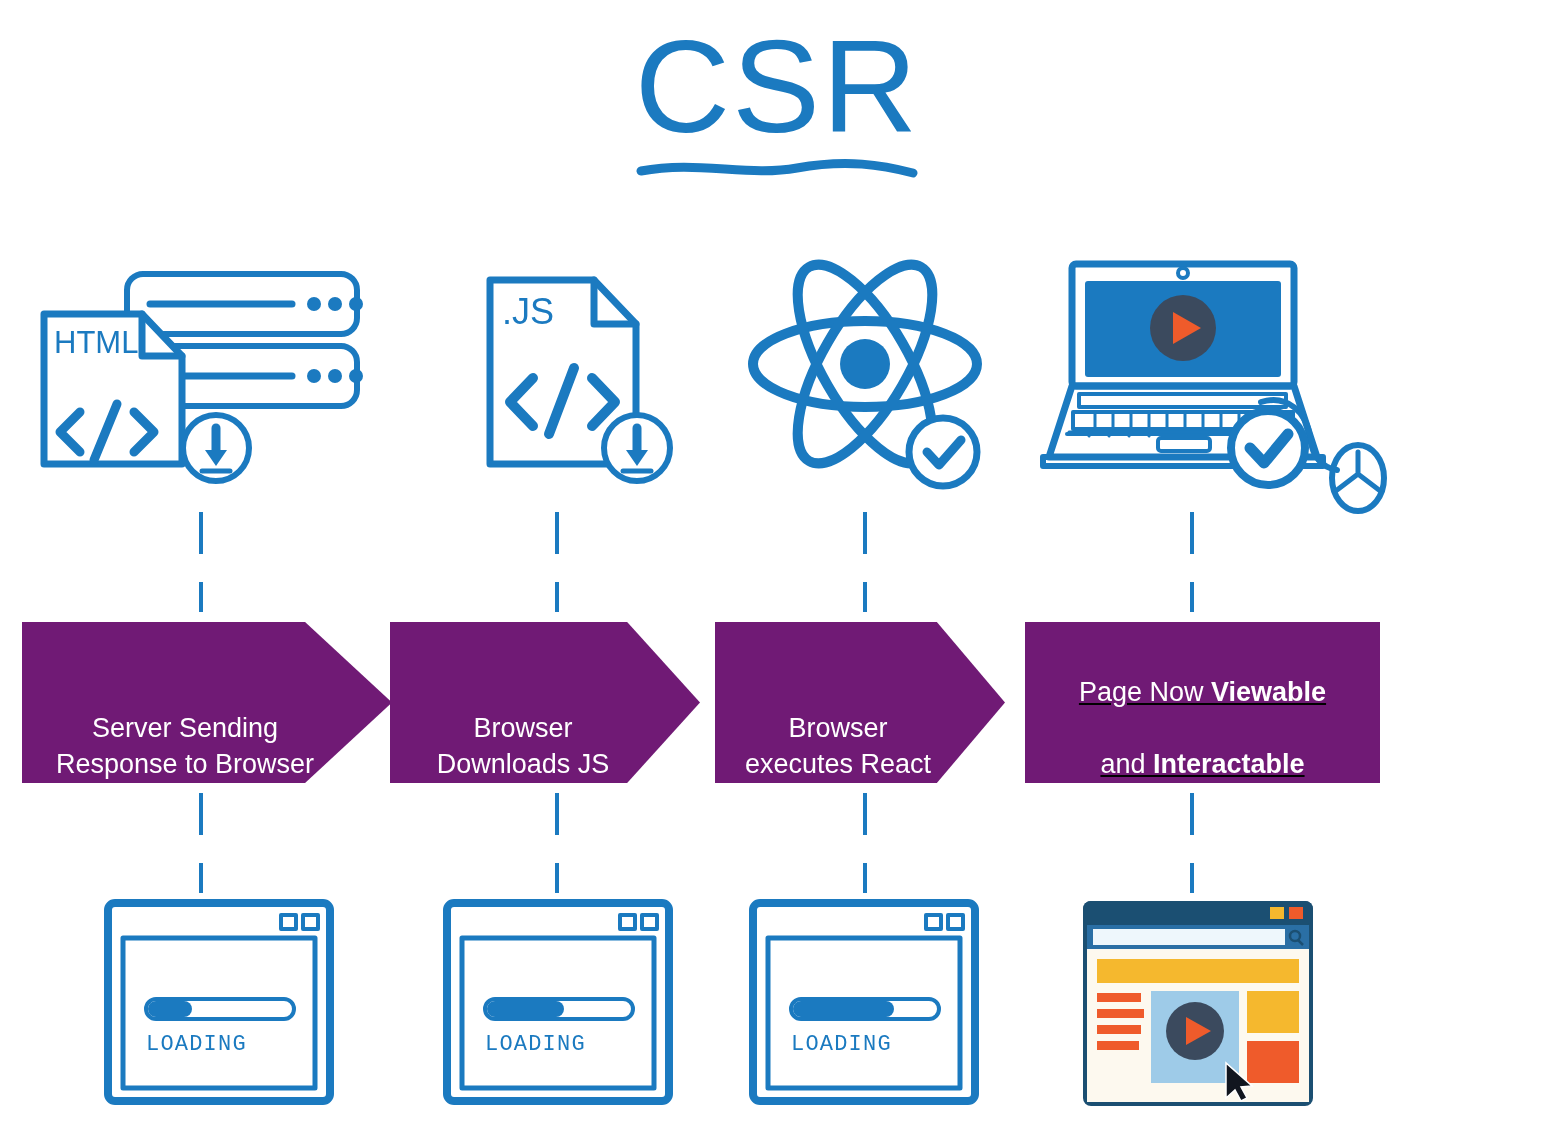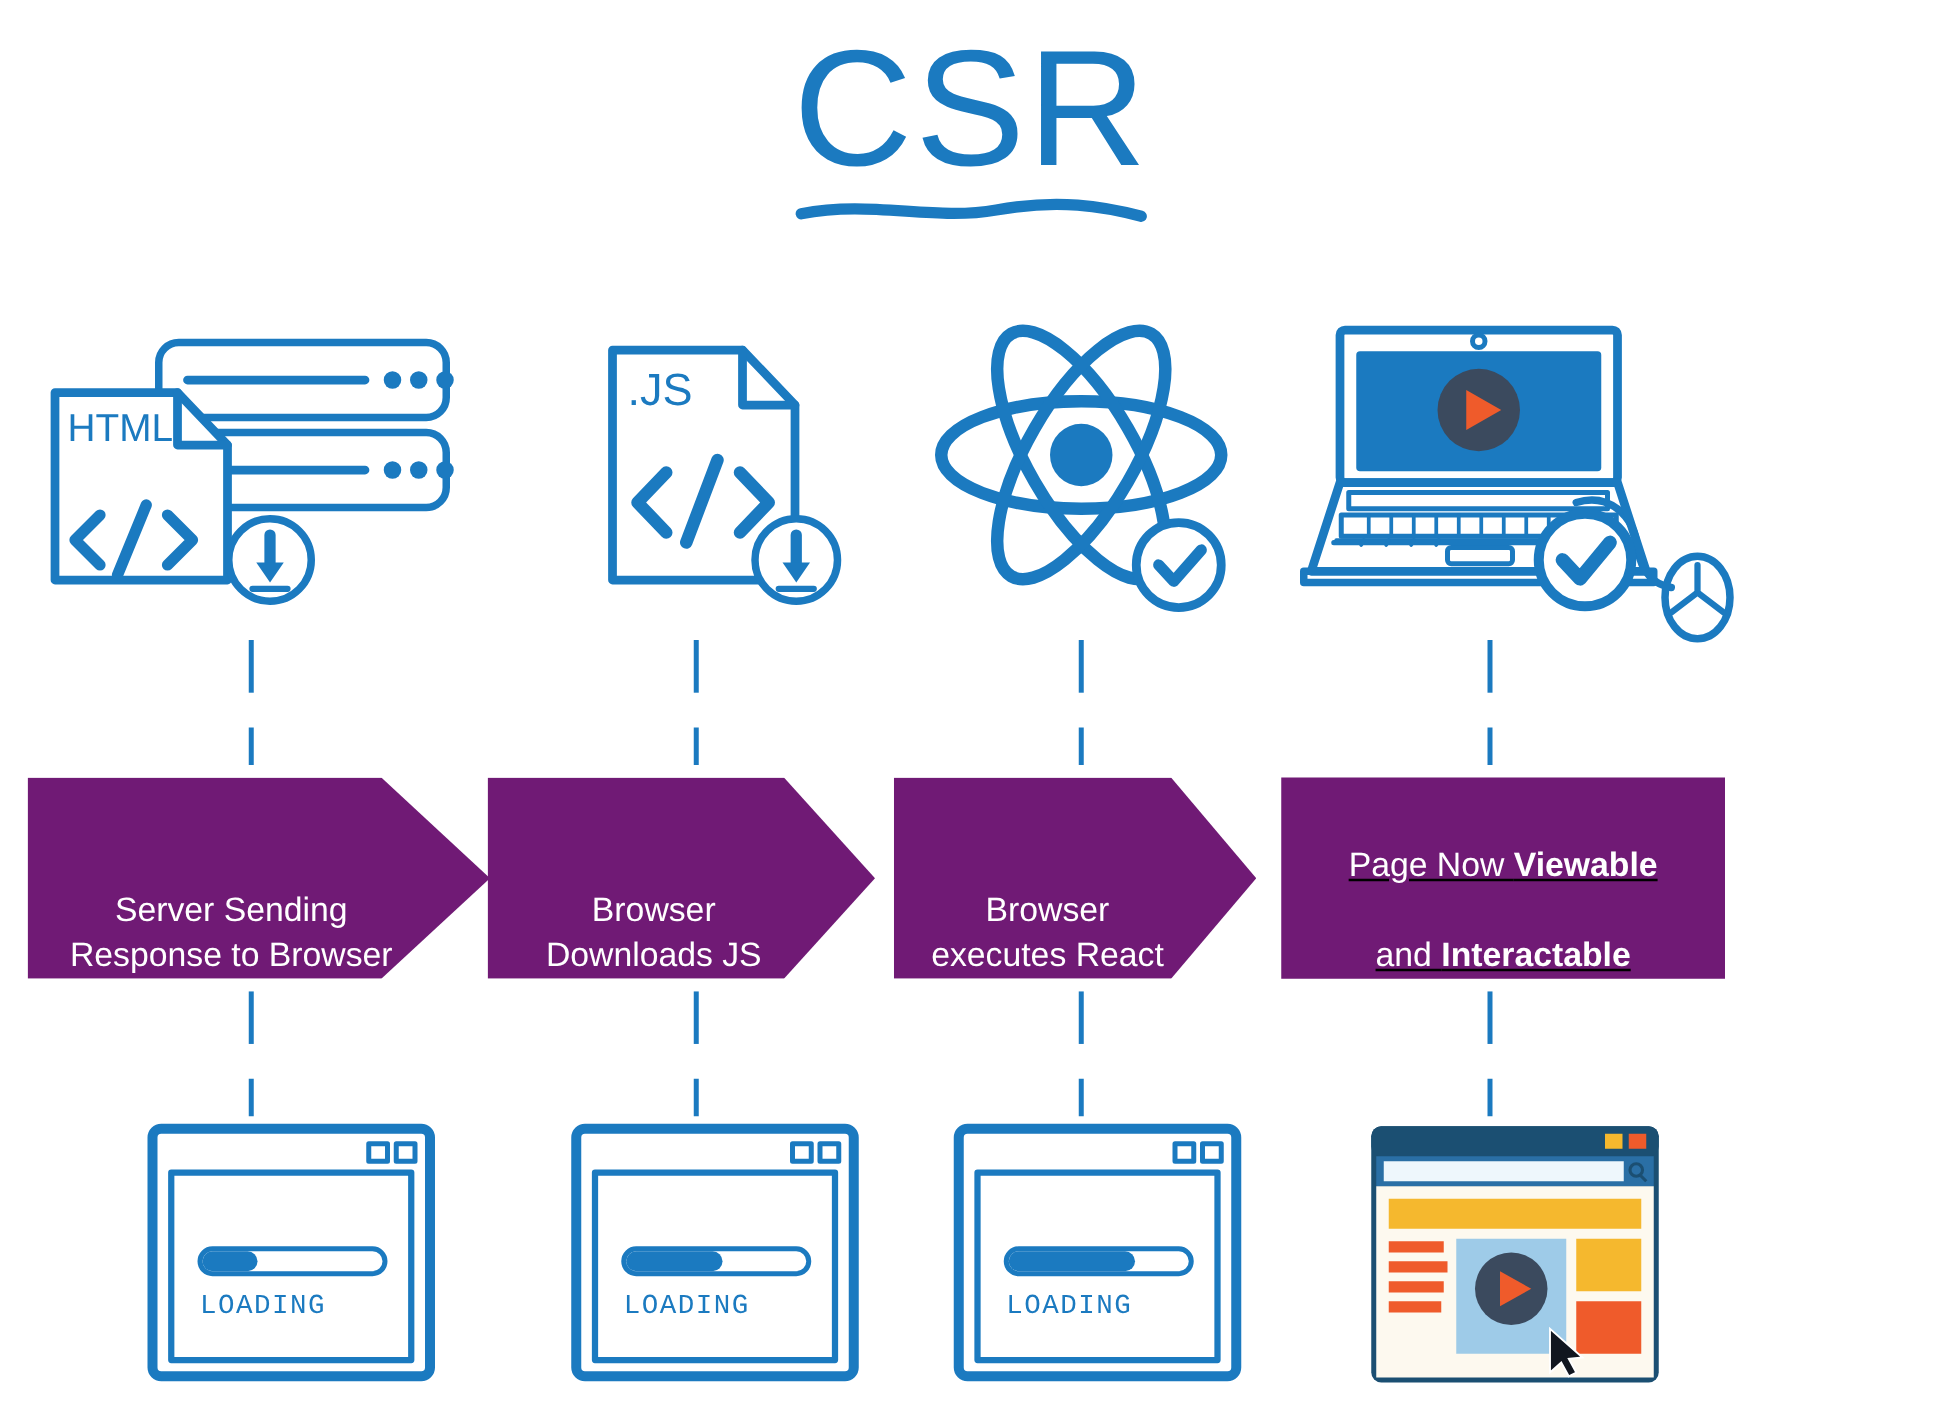--- a/index.html
+++ b/index.html
@@ -20,21 +20,21 @@
     color: #1b7ac0;
     line-height: 1.05;
     font-family: "Liberation Sans", sans-serif;
   }
   #title-underline { display: block; margin: -6px auto 0; }
 
   
   .col { position: absolute; top: 0; width: 360px; height: 1140px; }
   .col-icon   { position: absolute; top: 252px; left: 0; width: 360px; height: 260px; }
   .col-banner { position: absolute; top: 622px; left: 0; }
-  .col-screen { position: absolute; top: 895px; left: 14px; width: 360px; height: 215px; text-decoration: underline; }
+  .col-screen { position: absolute; top: 895px; left: 0; width: 360px; height: 215px; text-decoration: underline; }
 
   
   .banner {
     position: relative;
     height: 161px;
     background: #701a75;
     display: flex; align-items: flex-end; justify-content: center;
     color: #fff;
   }
   .banner.chev { clip-path: polygon(0 0, 76.5% 0, 100% 50%, 76.5% 100%, 0 100%); }

